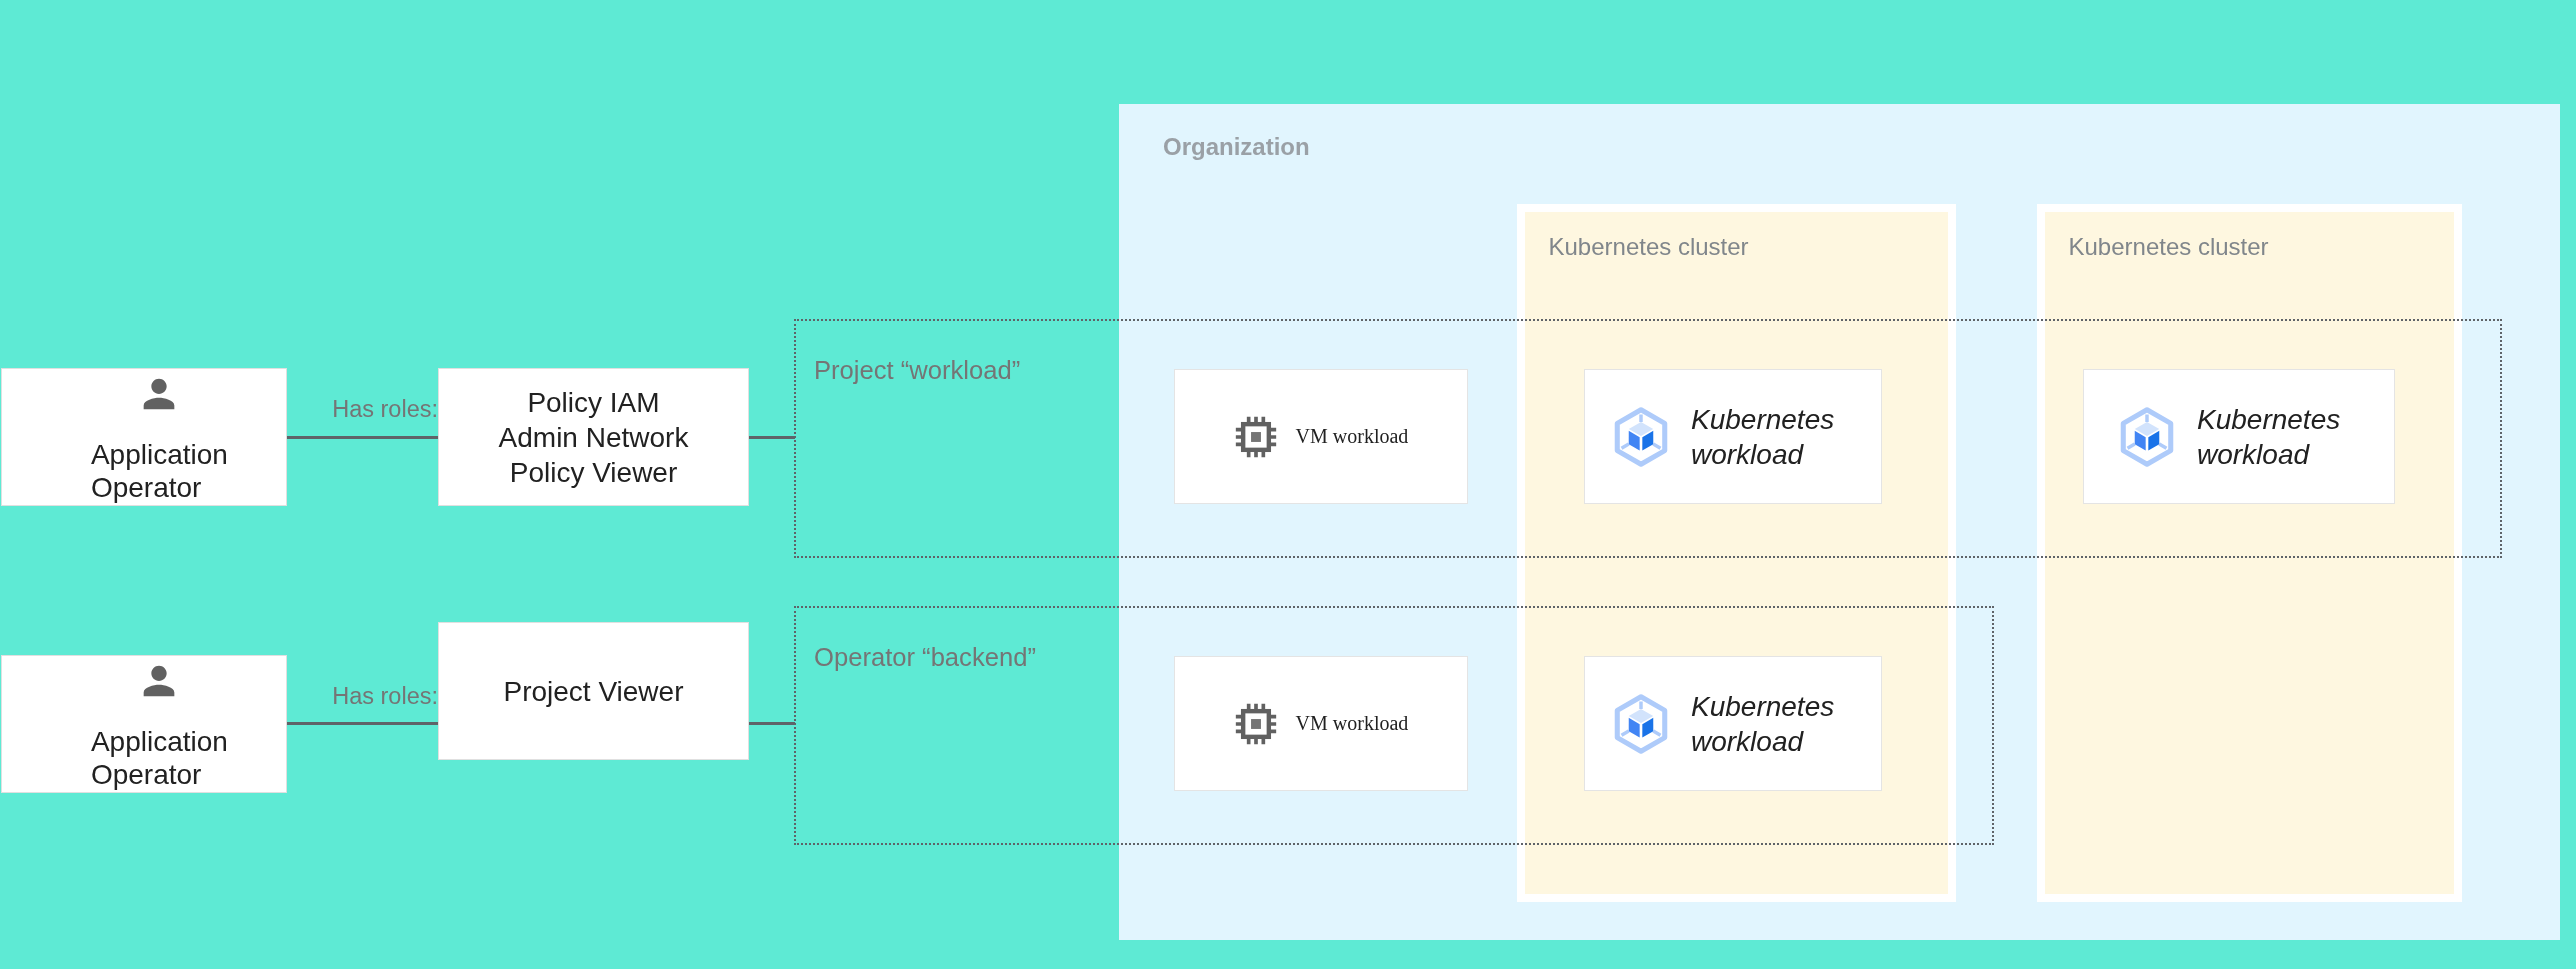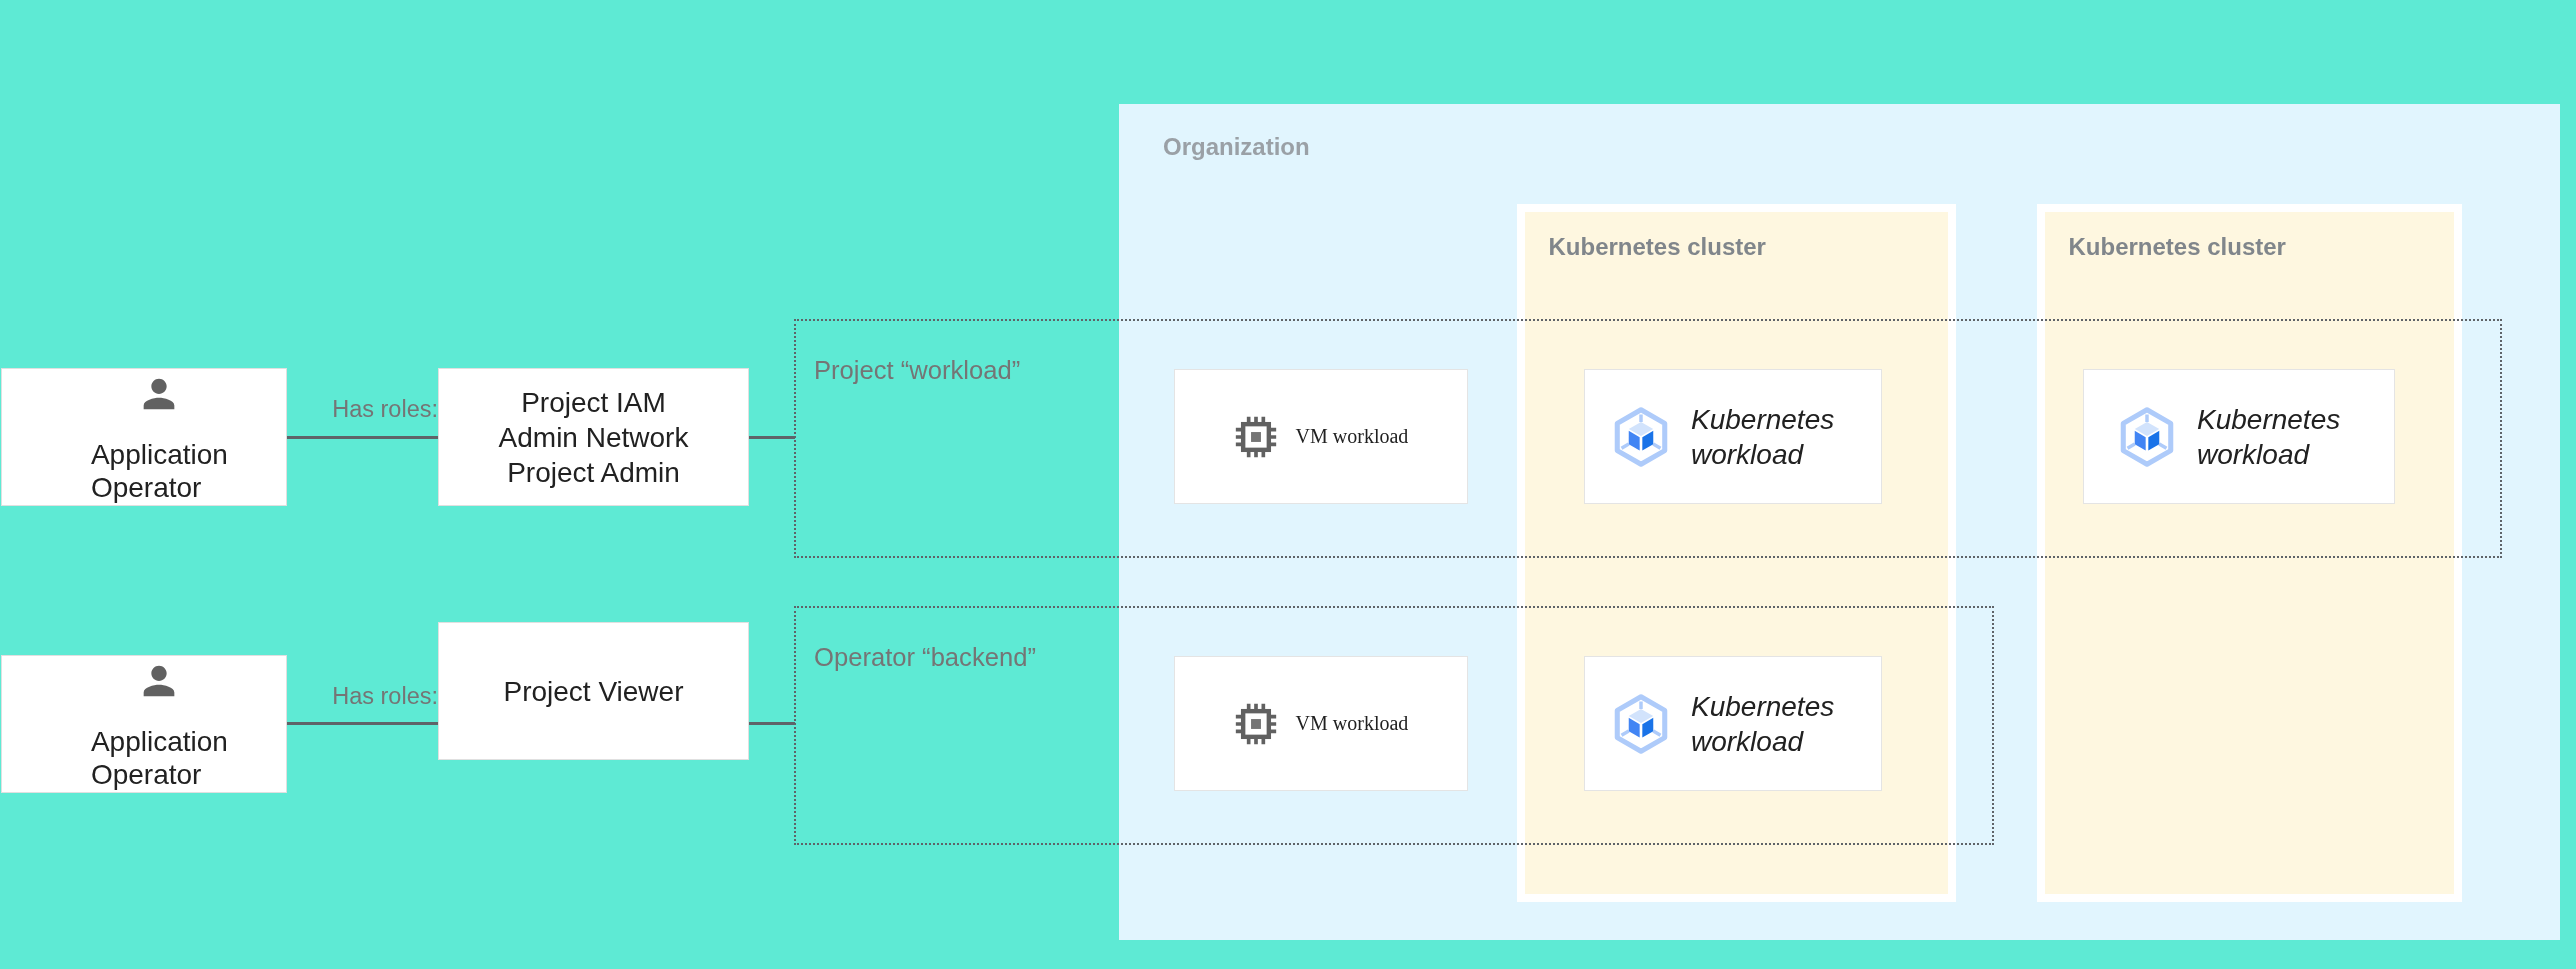--- a/index.html
+++ b/index.html
@@ -31,21 +31,21 @@
     position: absolute;
     background: #fef7e0;
     border: 8.3px solid #ffffff;
     box-sizing: border-box;
   }
   .c1 { left: 1517px; top: 204px; width: 439px; height: 698px; }
   .c2 { left: 2037px; top: 204px; width: 425px; height: 698px; }
   .cluster-label {
     position: absolute;
     left: 23.5px; top: 21px;
-    font-size: 24px; font-weight: bold;
+    font-size: 24px; font-weight: normal;
     color: #80868b;
     white-space: nowrap;
   }
 
   
   .project {
     position: absolute;
     border: 2.1px dotted #5f6368;
     box-sizing: border-box;
   }
@@ -150,23 +150,23 @@
       <span>Application</span>
       <span>Operator</span>
     </div>
   </div>
 
   <div class="line l1a"></div>
   <div class="edge-label e1">Has roles:</div>
 
   <div class="node role r1">
     <div class="role-text">
-      <span>Project IAM</span>
+      <span>Policy IAM</span>
       <span>Admin Network</span>
-      <span>Project Admin</span>
+      <span>Policy Viewer</span>
     </div>
   </div>
 
   <div class="line l1b"></div>
 
   <div class="wl vm1">
     <svg class="icon" width="44" height="44" viewBox="0 0 24 24">
       <g stroke="#616161" stroke-width="2" fill="none">
         <path d="M8 1v4M12 1v4M16 1v4M8 19v4M12 19v4M16 19v4M1 8h4M1 12h4M1 16h4M19 8h4M19 12h4M19 16h4"></path>
         <rect x="5" y="5" width="14" height="14" stroke-width="2.4"></rect>

